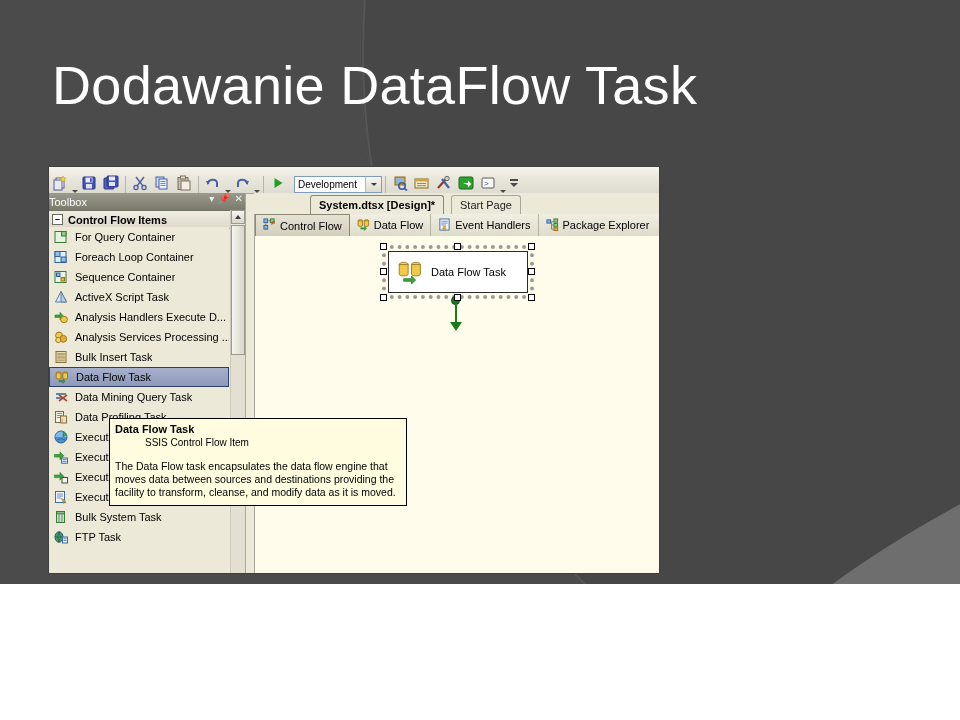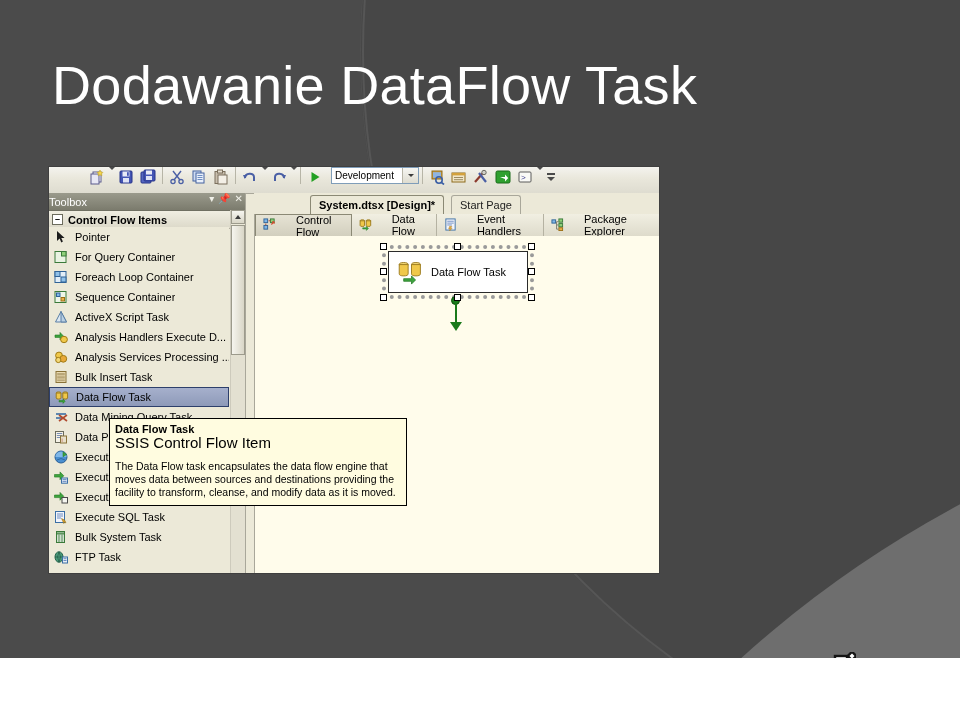--- a/index.html
+++ b/index.html
@@ -3,21 +3,21 @@
 <meta charset="utf-8">
 <style>
   html, body {
     margin: 0; padding: 0;
     width: 960px; height: 720px;
     overflow: hidden;
     font-family: "Liberation Sans", sans-serif;
   }
   #slide {
     position: relative;
-    width: 960px; height: 658px;
+    width: 960px; height: 584px;
     background: #4b4b4b;
     overflow: hidden;
   }
   
   .bg-curve-dark {
     position: absolute;
     width: 1500px; height: 1500px;
     border-radius: 50%;
     left: 360px; top: -700px;
     background: #474747;
@@ -71,21 +71,21 @@
     font-size: 11px;
     color: #000;
   }
 
   
   .vs-toolbar {
     position: absolute; left: 0; top: 0;
     width: 610px; height: 26px;
     background: linear-gradient(to bottom, #f4f3ee 0%, #e9e7db 45%, #dedcd0 100%);
     border-bottom: 1px solid #a9a79a;
-    display: flex; align-items: flex-start; padding-left: 37px;
+    display: flex; align-items: flex-end;
   }
   .tb-btn {
     width: 20px; height: 20px; margin: 0 1px;
     display: flex; align-items: center; justify-content: center;
     position: relative;
   }
   .tb-sep { width: 1px; height: 17px; background: #b7b5a7; margin: 0 3px; }
   .tb-caret {
     width: 0; height: 0; margin-left: 1px;
     border-left: 3px solid transparent;
@@ -216,21 +216,21 @@
     background: #fffceb;
     border-left: 1px solid #a9a79a;
   }
   .inner-tabs {
     position: absolute; left: 0; top: 0; width: 405px; height: 22px;
     background: linear-gradient(to bottom,#f1efe2,#dedbcb);
     border-bottom: 1px solid #a9a79a;
     display: flex; align-items: stretch;
   }
   .inner-tab {
-    display: flex; align-items: center; gap: 20px;
+    display: flex; align-items: center; gap: 4px;
     padding: 0 7px; font-size: 11px;
     border-right: 1px solid #b5b2a2;
     box-sizing: border-box; color: #000;
   }
   .inner-tab.sel {
     background: linear-gradient(to bottom,#e6e3d4,#d2cfbe);
     border: 1px solid #8b8975; border-bottom: none;
   }
   .canvas {
     position: absolute; left: 0; top: 22px;
@@ -281,21 +281,21 @@
     position: absolute; left: 60px; top: 251px;
     width: 298px;
     background: #fffce0;
     border: 1px solid #000;
     padding: 4px 5px 6px 5px;
     box-sizing: border-box;
     font-size: 10.5px; line-height: 13px; color: #000;
     z-index: 40;
   }
   .tt-title { font-weight: bold; font-size: 11px; }
-  .tt-sub { font-size: 15px; }
+  .tt-sub { font-size: 10px; margin-left: 30px; }
   .tt-body { margin-top: 11px; }
 
   
   .logo {
     position: absolute; left: 786px; top: 652px;
     width: 168px; height: 62px;
   }
   .logo-text {
     position: absolute; left: 40px; top: 14px;
     font-size: 38px; font-weight: bold;
@@ -449,28 +449,20 @@
         </span>
       </div>
 
       <div class="group-header">
         <span class="expander">–</span>
         <span>Control Flow Items</span>
       </div>
 
       <div class="tbx-list">
 
-        <div class="tbx-item">
-          <span class="tbx-ico-box">
-            <svg width="14" height="14" viewBox="0 0 14 14">
-                <path d="M3 1 L3 11 L5.6 8.6 L7.3 12.4 L8.9 11.6 L7.3 8 L10.6 8z" fill="#1c1c1c"></path>
-              </svg>
-          </span>
-          <span class="tbx-label">Pointer</span>
-        </div>
 
         <div class="tbx-item">
           <span class="tbx-ico-box">
             <svg width="14" height="14" viewBox="0 0 14 14">
               <rect x="1" y="1.5" width="11" height="11" fill="#e9f3e2" stroke="#3a7a3a"></rect>
               <rect x="7.5" y="1.5" width="4.5" height="4.5" fill="#8fd07a" stroke="#3a7a3a"></rect>
             </svg>
           </span>
           <span class="tbx-label">For Query Container</span>
         </div>

